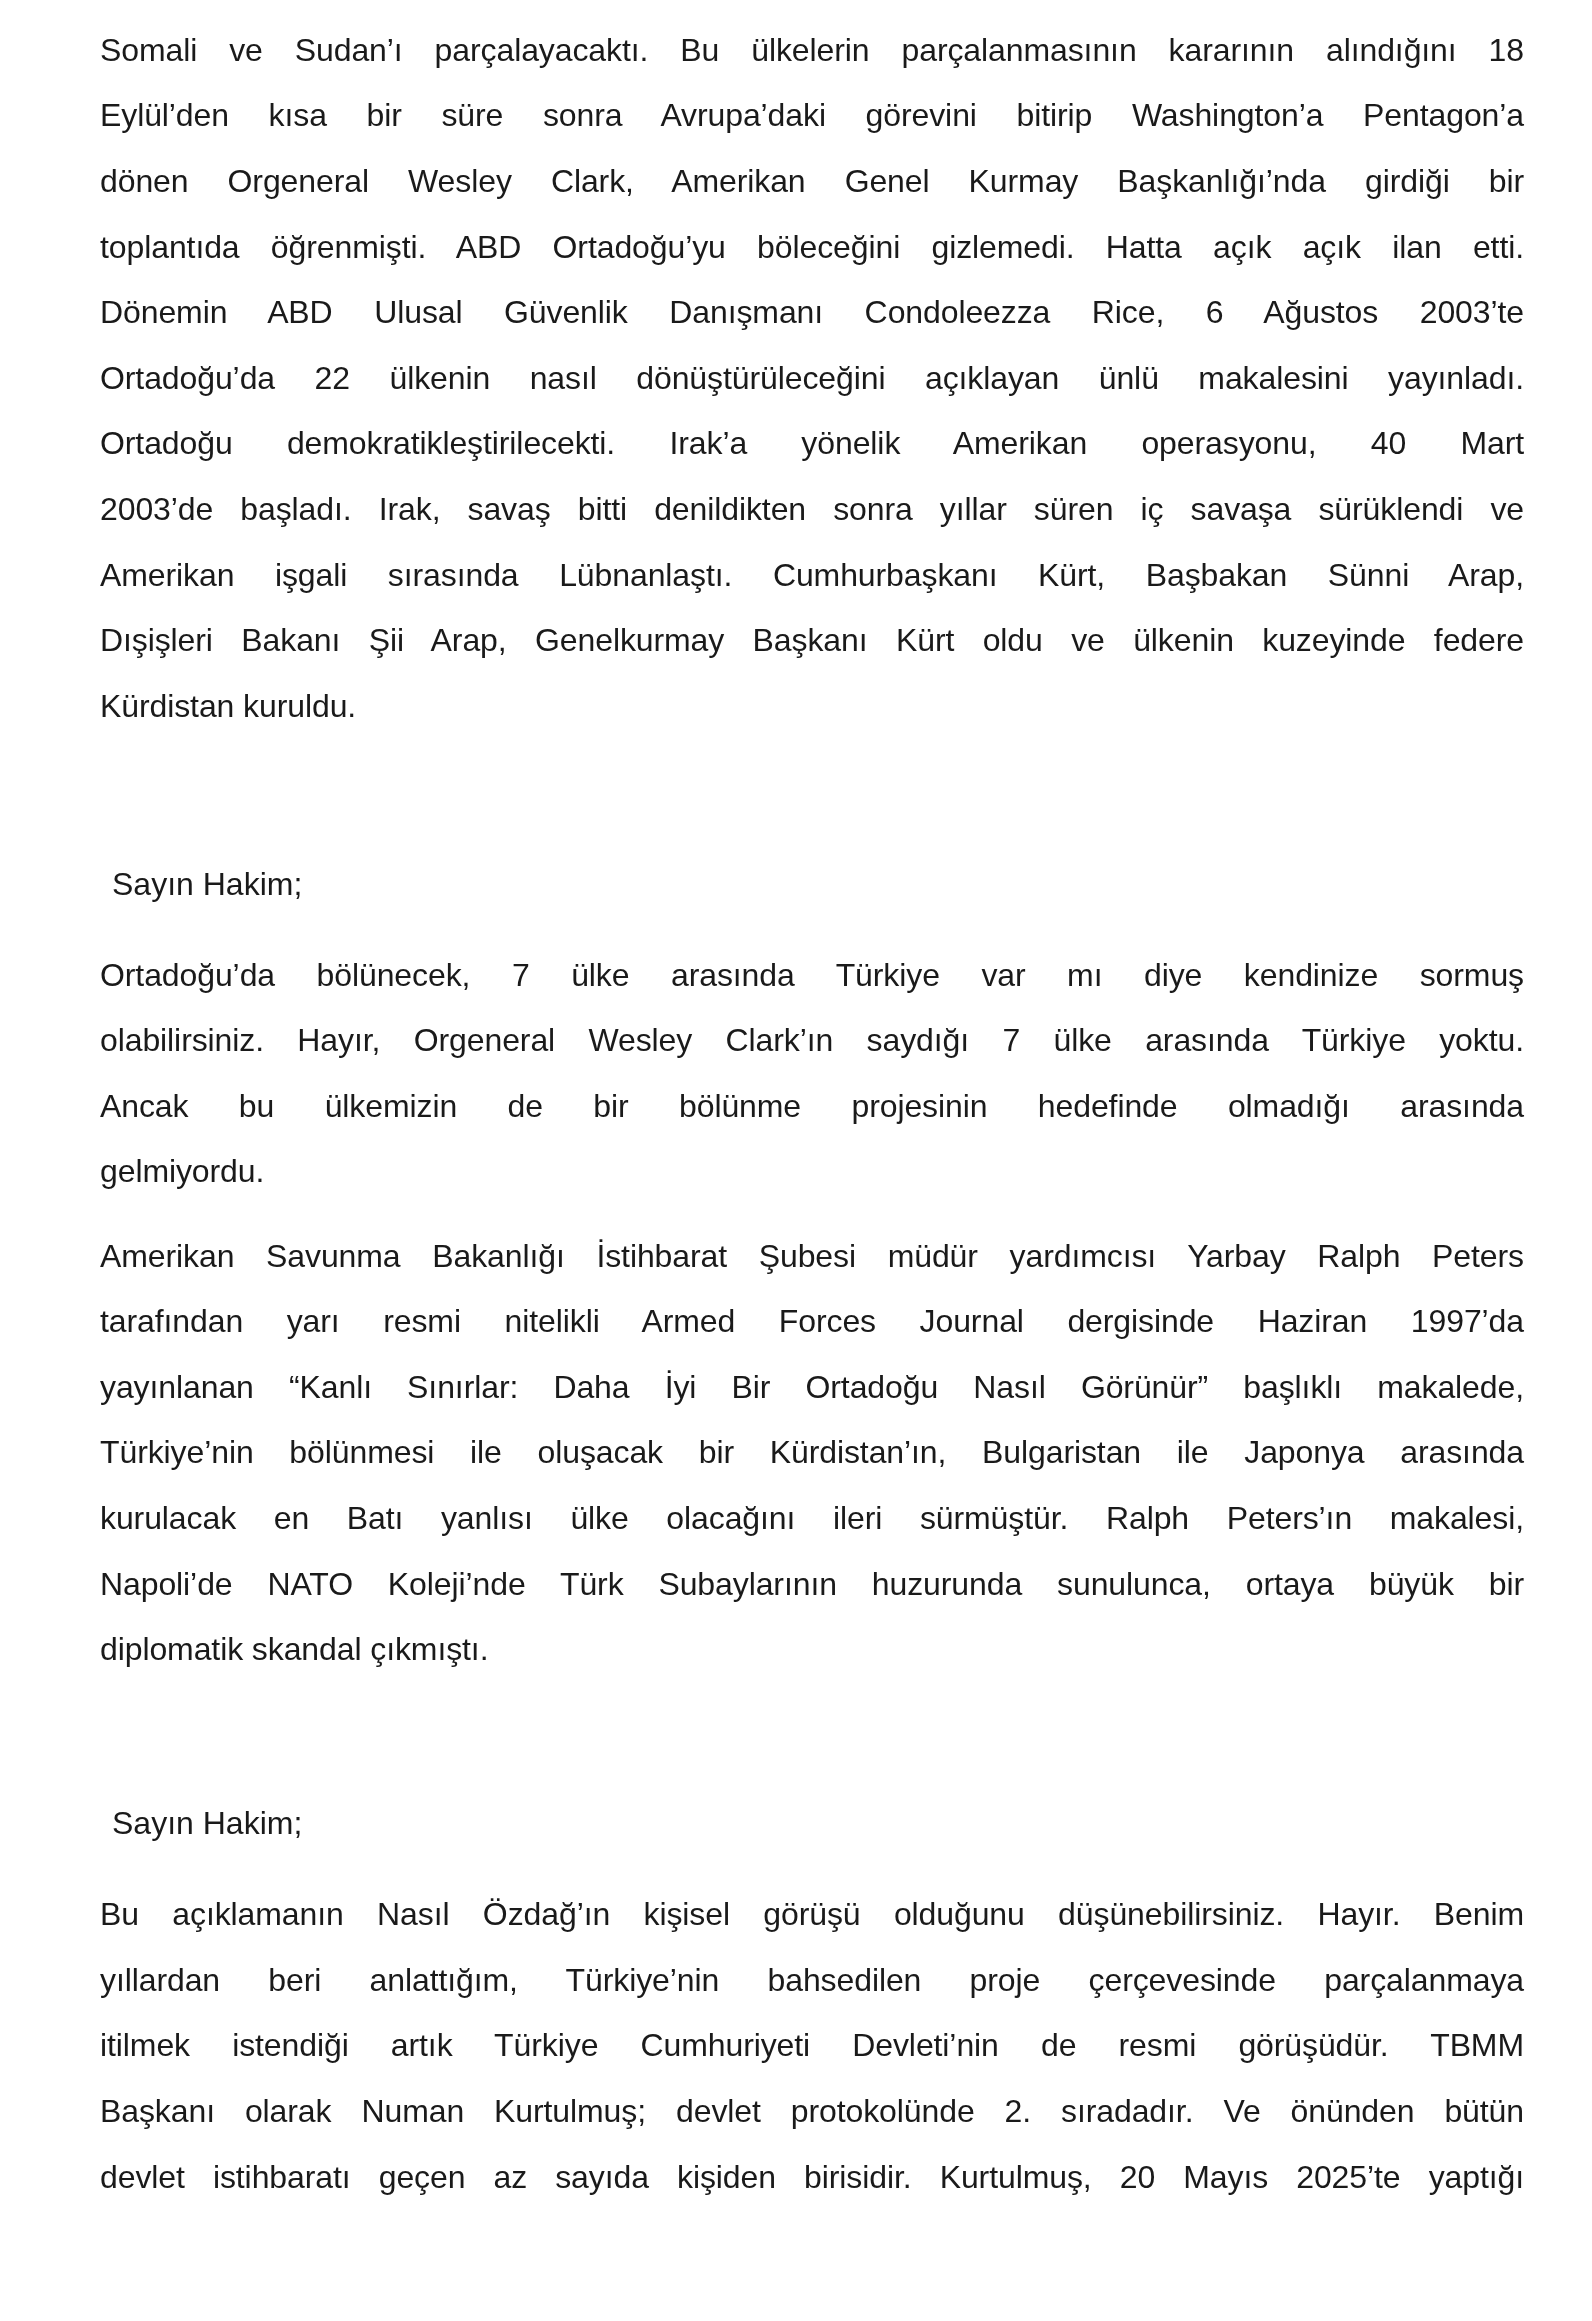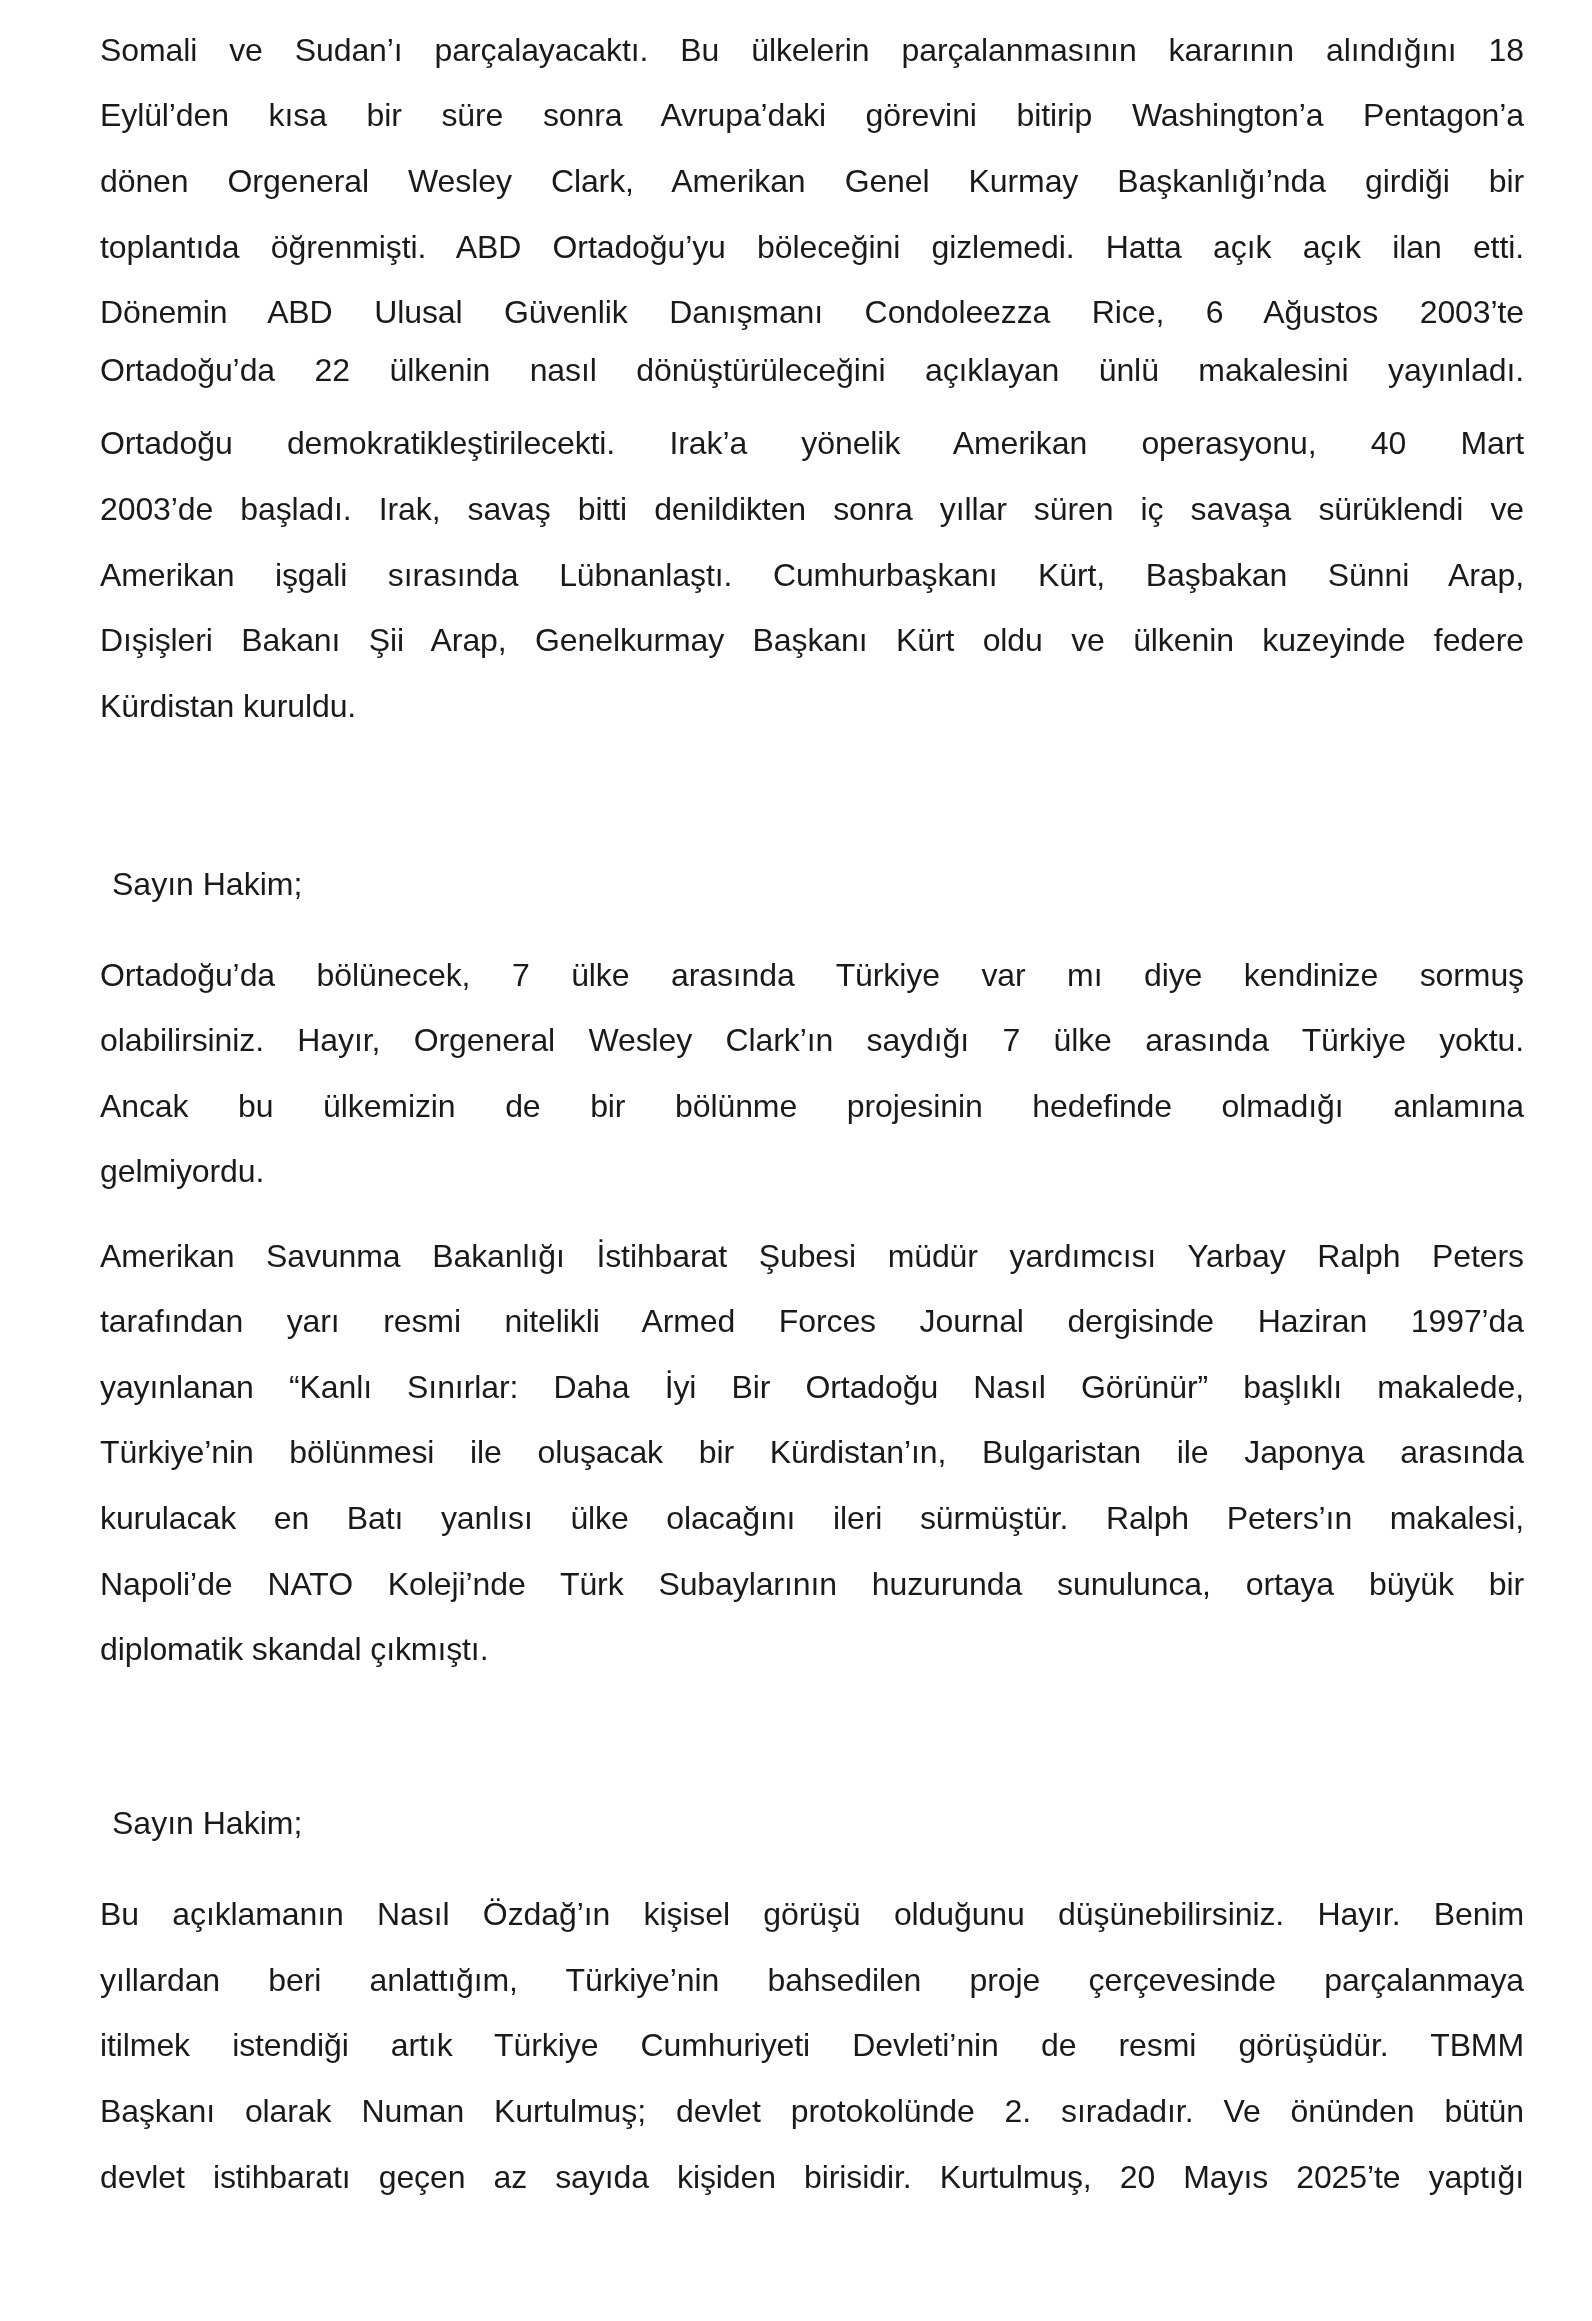--- a/index.html
+++ b/index.html
@@ -50,34 +50,34 @@
 <body>
 
 <div class="page">
 
   <div>
     <div class="line" style="top:17px">Somali ve Sudan’ı parçalayacaktı. Bu ülkelerin parçalanmasının kararının alındığını 18</div>
     <div class="line" style="top:82px">Eylül’den kısa bir süre sonra Avrupa’daki görevini bitirip Washington’a Pentagon’a</div>
     <div class="line" style="top:148px">dönen Orgeneral Wesley Clark, Amerikan Genel Kurmay Başkanlığı’nda girdiği bir</div>
     <div class="line" style="top:214px">toplantıda öğrenmişti. ABD Ortadoğu’yu böleceğini gizlemedi. Hatta açık açık ilan etti.</div>
     <div class="line" style="top:279px">Dönemin ABD Ulusal Güvenlik Danışmanı Condoleezza Rice, 6 Ağustos 2003’te</div>
-    <div class="line" style="top:337px">Ortadoğu’da 22 ülkenin nasıl dönüştürüleceğini açıklayan ünlü makalesini yayınladı.</div>
+    <div class="line" style="top:345px">Ortadoğu’da 22 ülkenin nasıl dönüştürüleceğini açıklayan ünlü makalesini yayınladı.</div>
     <div class="line" style="top:410px">Ortadoğu demokratikleştirilecekti. Irak’a yönelik Amerikan operasyonu, 40 Mart</div>
     <div class="line" style="top:476px">2003’de başladı. Irak, savaş bitti denildikten sonra yıllar süren iç savaşa sürüklendi ve</div>
     <div class="line" style="top:542px">Amerikan işgali sırasında Lübnanlaştı. Cumhurbaşkanı Kürt, Başbakan Sünni Arap,</div>
     <div class="line" style="top:607px">Dışişleri Bakanı Şii Arap, Genelkurmay Başkanı Kürt oldu ve ülkenin kuzeyinde federe</div>
     <div class="line last" style="top:673px">Kürdistan kuruldu.</div>
   </div>
 
   <div class="salutation" style="top:851px">Sayın Hakim;</div>
 
   <div>
     <div class="line" style="top:942px">Ortadoğu’da bölünecek, 7 ülke arasında Türkiye var mı diye kendinize sormuş</div>
     <div class="line" style="top:1007px">olabilirsiniz. Hayır, Orgeneral Wesley Clark’ın saydığı 7 ülke arasında Türkiye yoktu.</div>
-    <div class="line" style="top:1073px">Ancak bu ülkemizin de bir bölünme projesinin hedefinde olmadığı anlamına</div>
+    <div class="line" style="top:1073px">Ancak bu ülkemizin de bir bölünme projesinin hedefinde olmadığı arasında</div>
     <div class="line last" style="top:1138px">gelmiyordu.</div>
   </div>
 
   <div>
     <div class="line" style="top:1223px">Amerikan Savunma Bakanlığı İstihbarat Şubesi müdür yardımcısı Yarbay Ralph Peters</div>
     <div class="line" style="top:1288px">tarafından yarı resmi nitelikli Armed Forces Journal dergisinde Haziran 1997’da</div>
     <div class="line" style="top:1354px">yayınlanan “Kanlı Sınırlar: Daha İyi Bir Ortadoğu Nasıl Görünür” başlıklı makalede,</div>
     <div class="line" style="top:1419px">Türkiye’nin bölünmesi ile oluşacak bir Kürdistan’ın, Bulgaristan ile Japonya arasında</div>
     <div class="line" style="top:1485px">kurulacak en Batı yanlısı ülke olacağını ileri sürmüştür. Ralph Peters’ın makalesi,</div>
     <div class="line" style="top:1551px">Napoli’de NATO Koleji’nde Türk Subaylarının huzurunda sunulunca, ortaya büyük bir</div>

